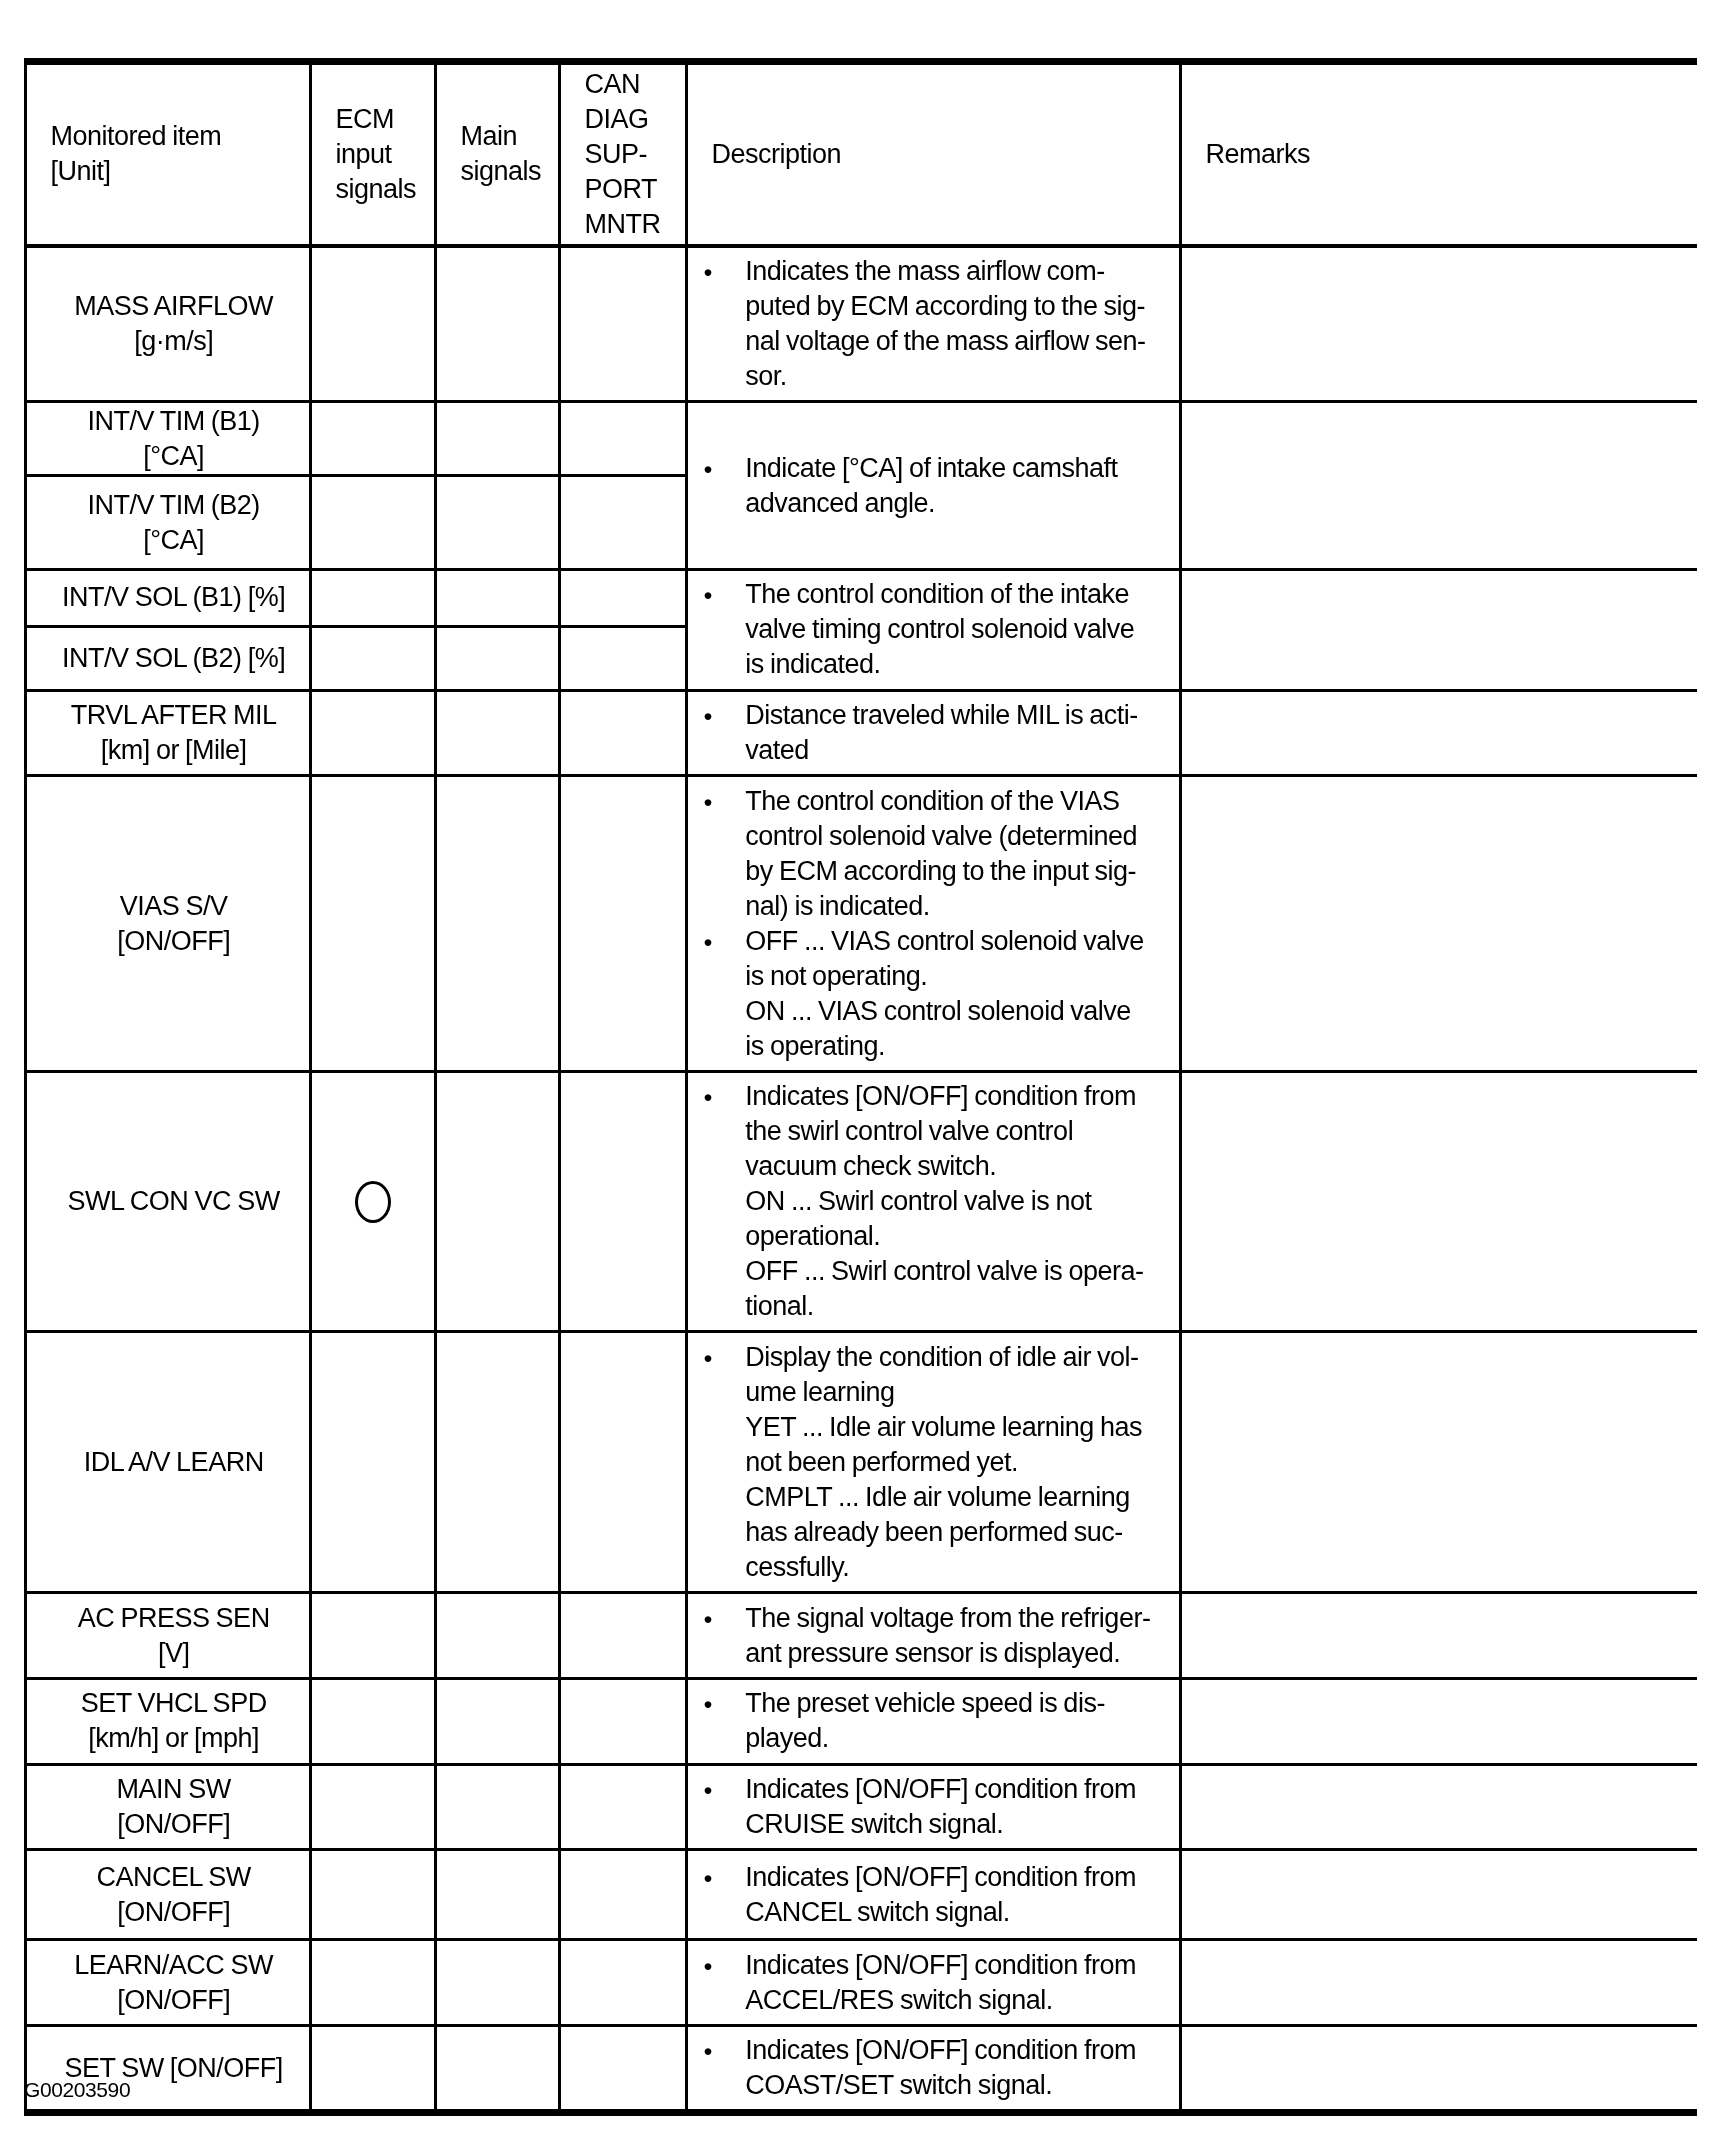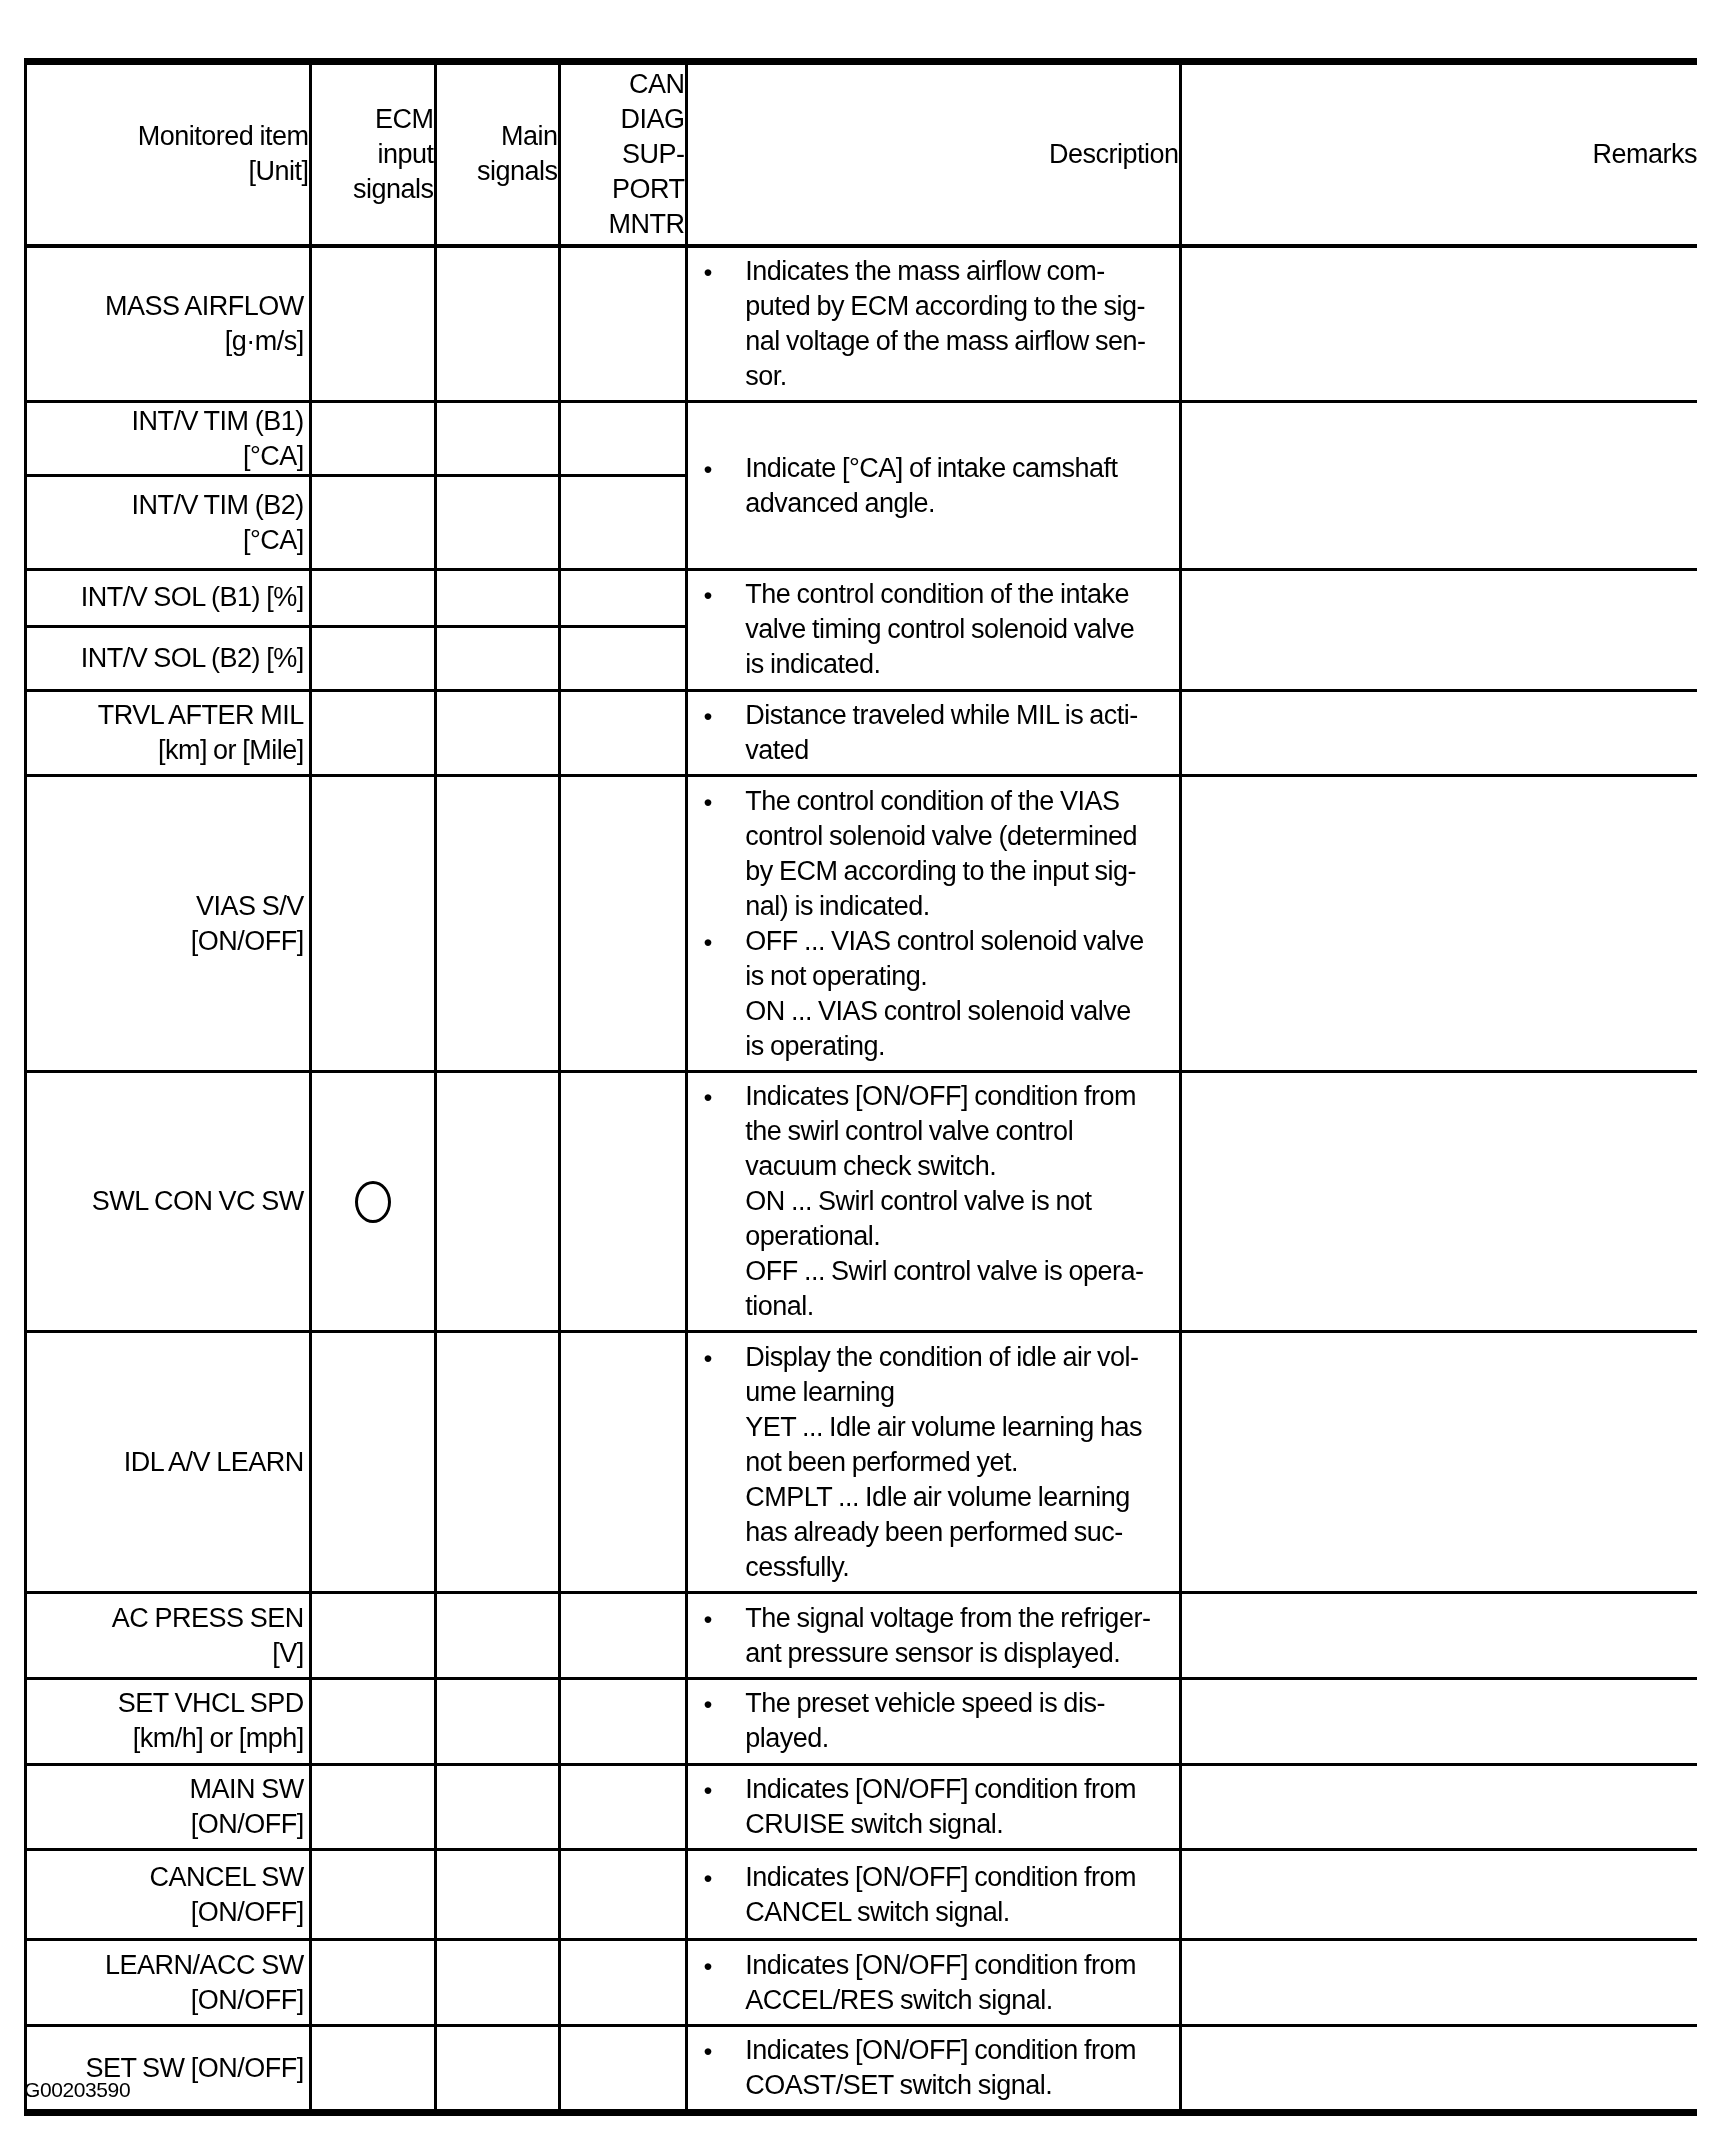--- a/index.html
+++ b/index.html
@@ -34,27 +34,27 @@
     line-height: 35px;
     letter-spacing: -0.5px;
     word-spacing: -0.8px;
     font-weight: normal;
   }
   th.last, td.last {
     border-right: none;
   }
   thead th {
     border-bottom: 4.7px solid #000;
-    text-align: right;
+    text-align: left;
     vertical-align: middle;
     white-space: pre-line;
     padding-left: 24px;
   }
   td.item {
-    text-align: right;
+    text-align: center;
     vertical-align: middle;
     padding-left: 17px;
     padding-right: 4.7px;
     white-space: pre-line;
   }
   td.sig {
     text-align: center;
     vertical-align: middle;
   }
   td.desc {

